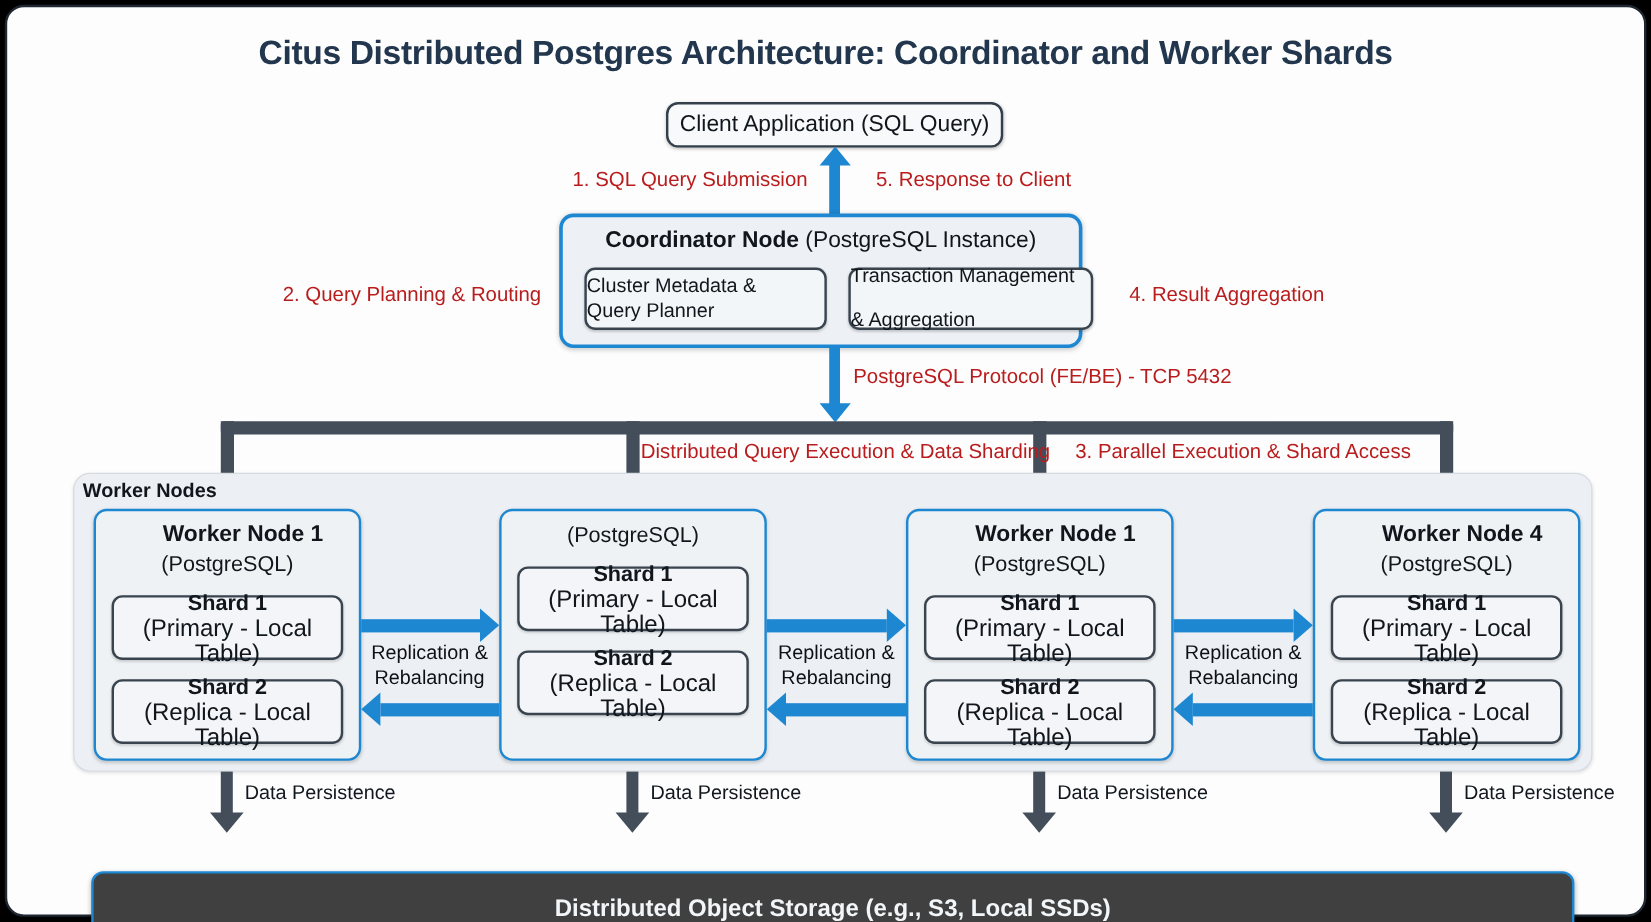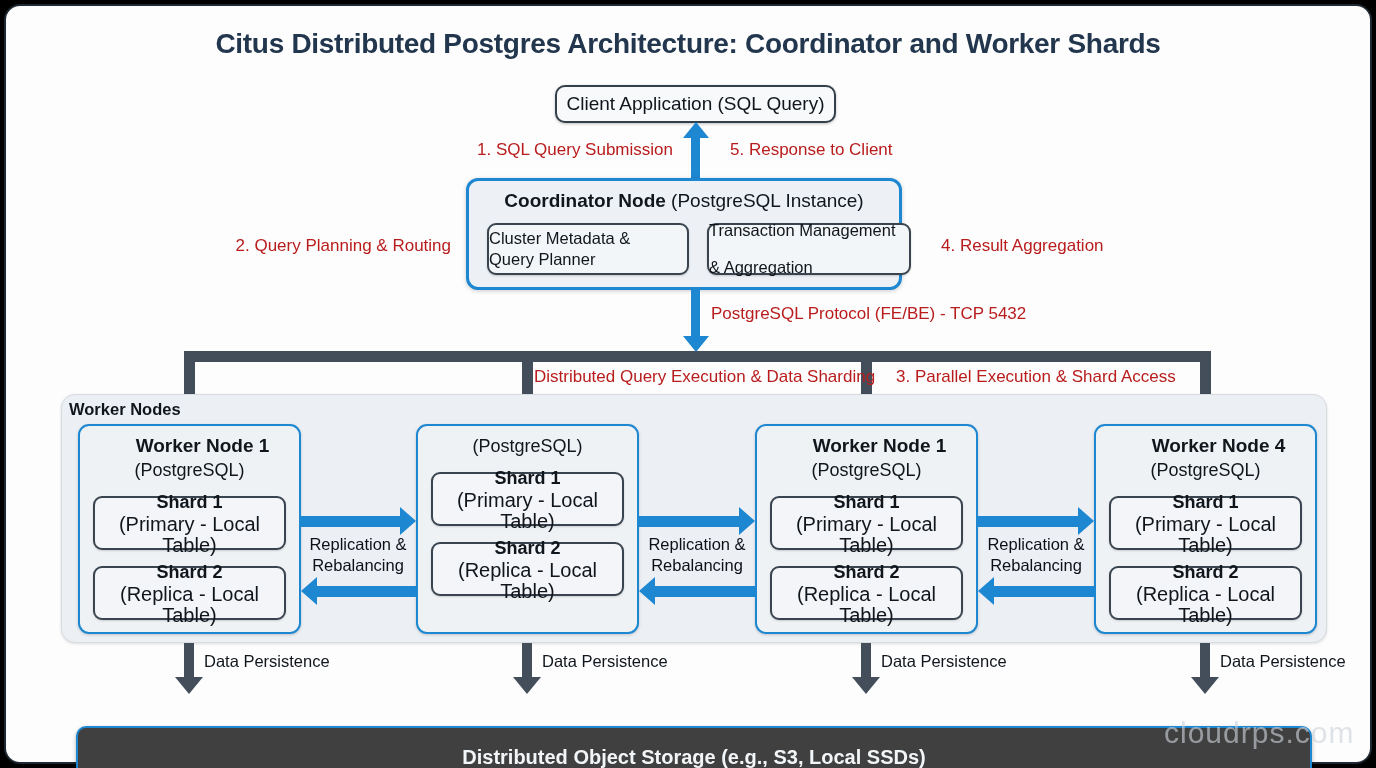--- a/index.html
+++ b/index.html
@@ -252,15 +252,14 @@
   <div class="abs plabel" style="left:875px;">Data Persistence</div>
 
   <div class="abs pshaft" style="left:1194px;"></div>
   <div class="abs phead" style="left:1185px;"></div>
   <div class="abs plabel" style="left:1214px;">Data Persistence</div>
 
   <div class="abs storage">
     <span>Distributed Object Storage (e.g., S3, Local SSDs)</span>
   </div>
 
-  <div class="abs watermark">cloudrps.com</div>
 
 </div>
 
 </body></html>

